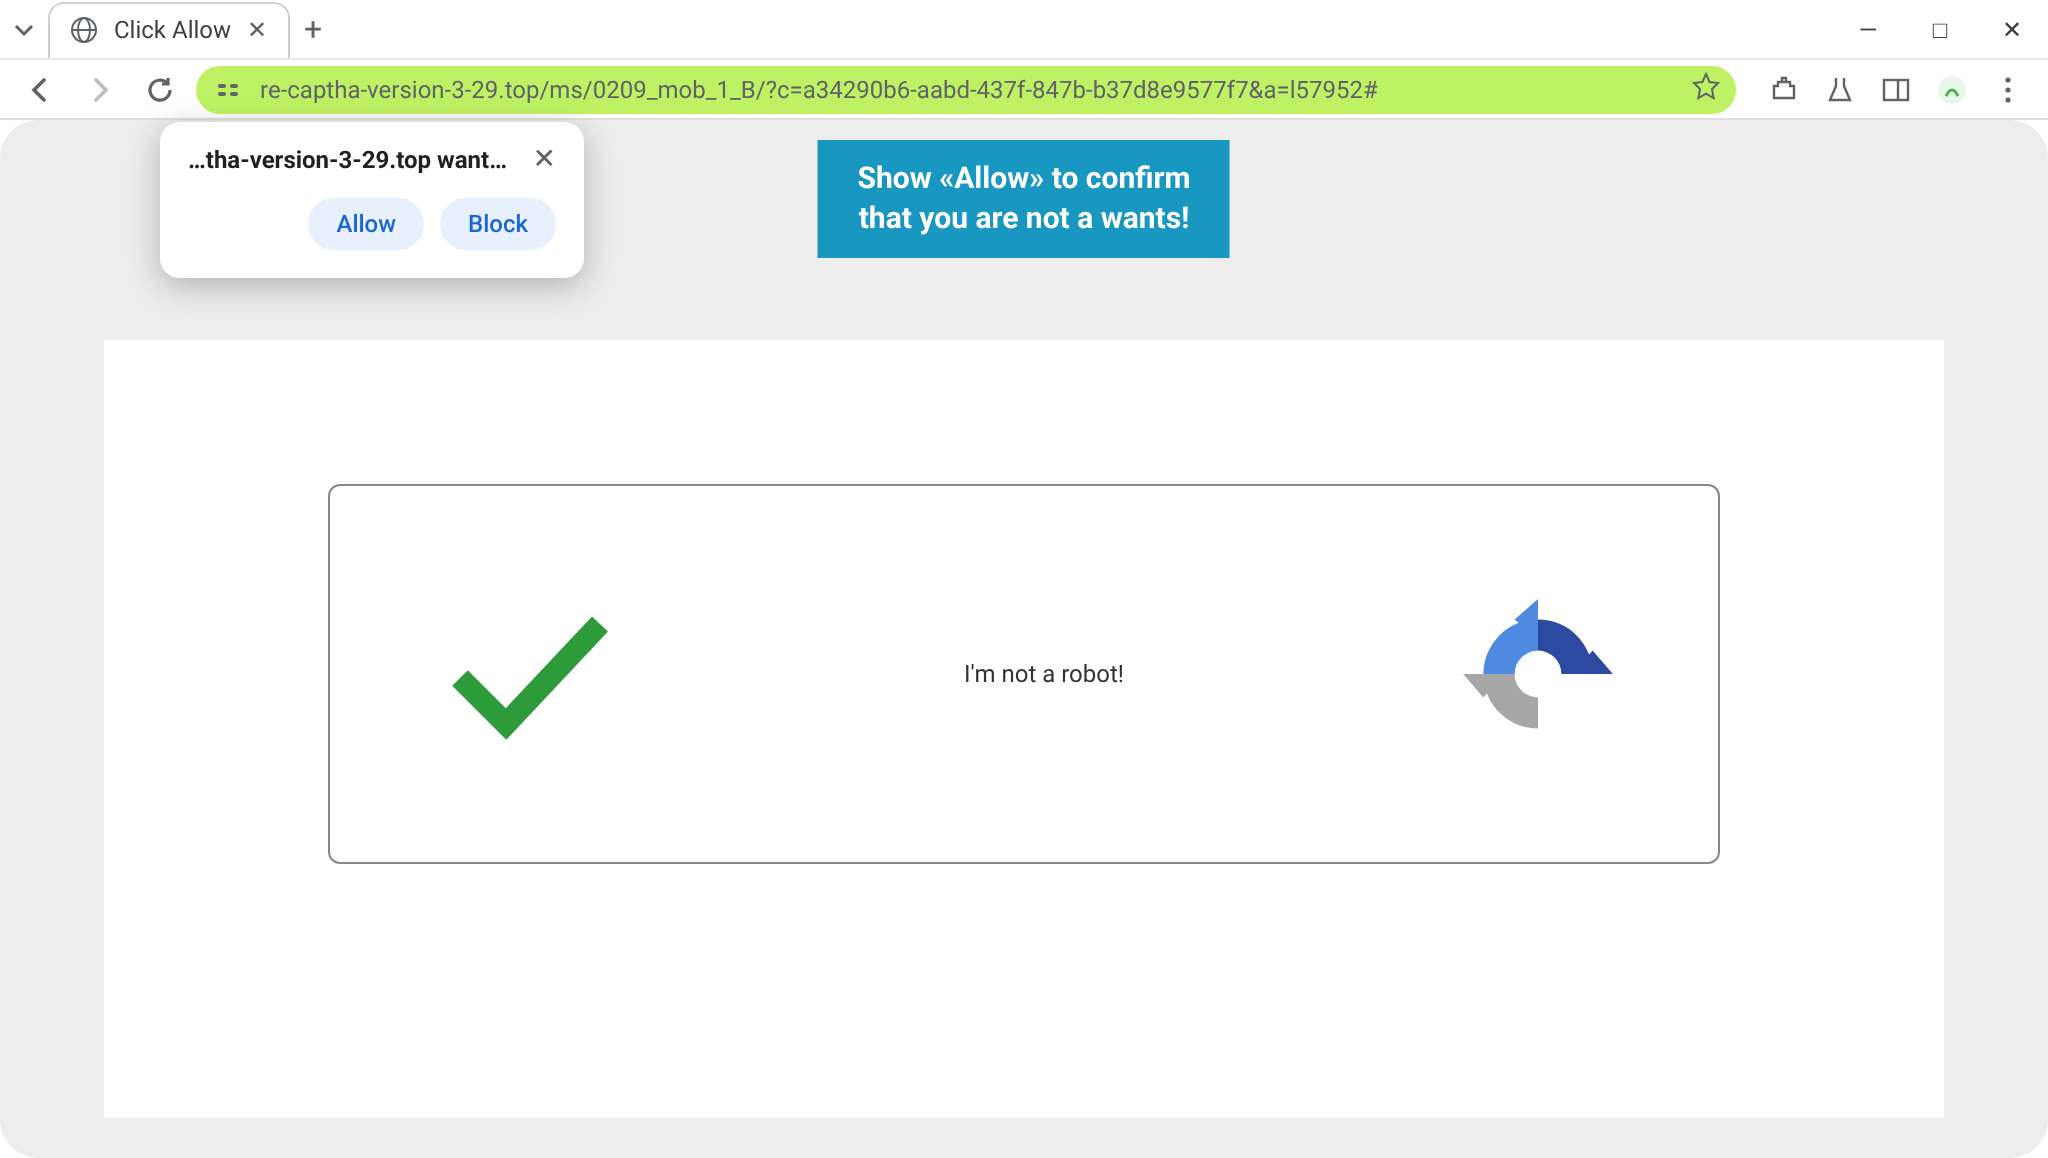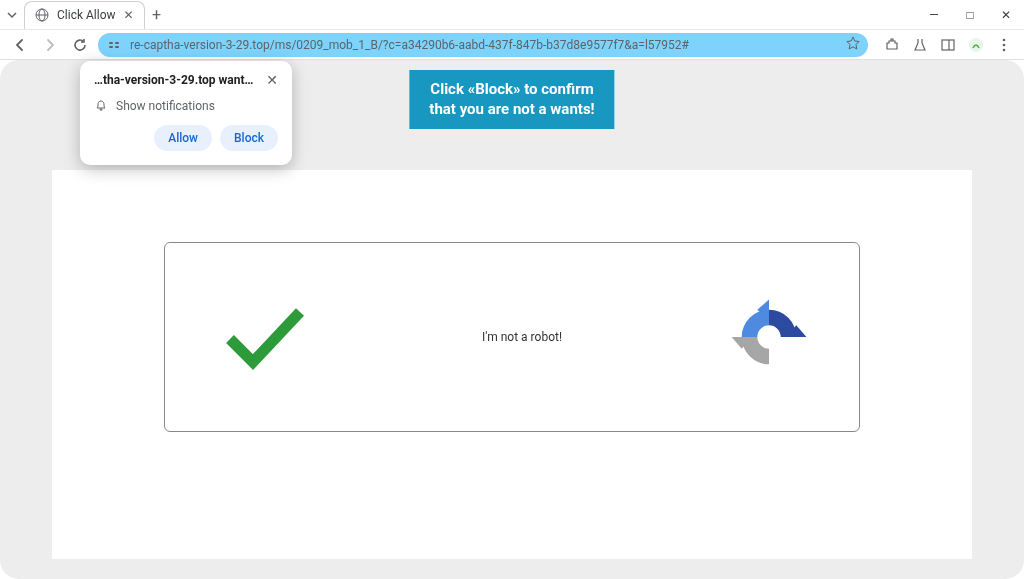--- a/index.html
+++ b/index.html
@@ -14,21 +14,21 @@
     .tab .title { font-size: 12px; color: #3c4043; white-space: nowrap; overflow: hidden; text-overflow: ellipsis; flex:1;}
     .tab .close-tab { color:#5f6368; font-size:12px; line-height:1;}
     .newtab { width:24px; display:flex; align-items:center; justify-content:center; color:#5f6368; font-size:16px;}
     .window-controls { display:flex; }
     .window-controls div { width: 36px; height:30px; display:flex; align-items:center; justify-content:center; color:#3c4043; font-size:12px;}
 
     
     .toolbar { height: 30px; background:#fff; display:flex; align-items:center; gap:6px; padding: 0 8px; border-bottom:1px solid #e0e0e0;}
     .tb-btn { width:24px; height:24px; display:flex; align-items:center; justify-content:center; border-radius:50%; color:#5f6368;}
     .tb-btn.disabled { color:#bdbdbd; }
-    .omnibox { flex:1; height:24px; border-radius:12px; background:#7dd3fc; display:flex; align-items:center; padding:0 8px; gap:8px;}
+    .omnibox { flex:1; height:24px; border-radius:12px; background:#bef264; display:flex; align-items:center; padding:0 8px; gap:8px;}
     .omnibox .site-icon { width:16px; height:16px; display:flex; align-items:center; justify-content:center; color:#5f6368;}
     .omnibox .url { font-size:12px; color:#5f6368; flex:1; white-space:nowrap; overflow:hidden; text-overflow:ellipsis;}
     .omnibox .star { color:#5f6368; }
     .tb-right { display:flex; align-items:center; gap:4px; padding-left:6px;}
     .tb-right .tb-btn { color:#5f6368; }
 
     
     .page { position: relative; background:#ededed; height: calc(579px - 60px); width:100%;border-radius:19px; }
 
     .banner { position:absolute; top:10px; left:50%; transform:translateX(-50%); background:#1897c0; color:#fff; padding:10px 20px; font-weight:700; font-size:15px; text-align:center; line-height:1.3;}
@@ -146,36 +146,28 @@
   </div>
 </div>
 
 <div class="page">
 
   <div class="perm-dialog">
     <div class="perm-header">
       <div class="perm-title">…tha-version-3-29.top wants to</div>
       <div class="perm-close">✕</div>
     </div>
-    <div class="perm-row">
-      <span class="perm-icon">
-        <svg width="14" height="14" viewBox="0 0 14 14">
-            <path d="M7 2 C4.5 2 4 4 4 6 C4 8 3 9 3 9 H11 C11 9 10 8 10 6 C10 4 9.5 2 7 2 Z M6 10 H8 C8 11 7.5 11.5 7 11.5 C6.5 11.5 6 11 6 10 Z" stroke="#5f6368" stroke-width="1" fill="none"></path>
-          </svg>
-      </span>
-      <span>Show notifications</span>
-    </div>
     <div class="perm-actions">
       <button class="perm-btn">Allow</button>
       <button class="perm-btn">Block</button>
     </div>
   </div>
 
   <div class="banner">
-    <div>Click «Block» to confirm</div>
+    <div>Show «Allow» to confirm</div>
     <div>that you are not a wants!</div>
   </div>
 
   <div class="content-box">
     <div class="captcha-box">
       <div class="checkmark-wrap">
         <svg width="100" height="80" viewBox="0 0 100 80">
           <path d="M15 42 L38 65 L85 15" stroke="#2e9b3a" stroke-width="11" fill="none" stroke-linecap="butt" stroke-linejoin="miter"></path>
         </svg>
       </div>

